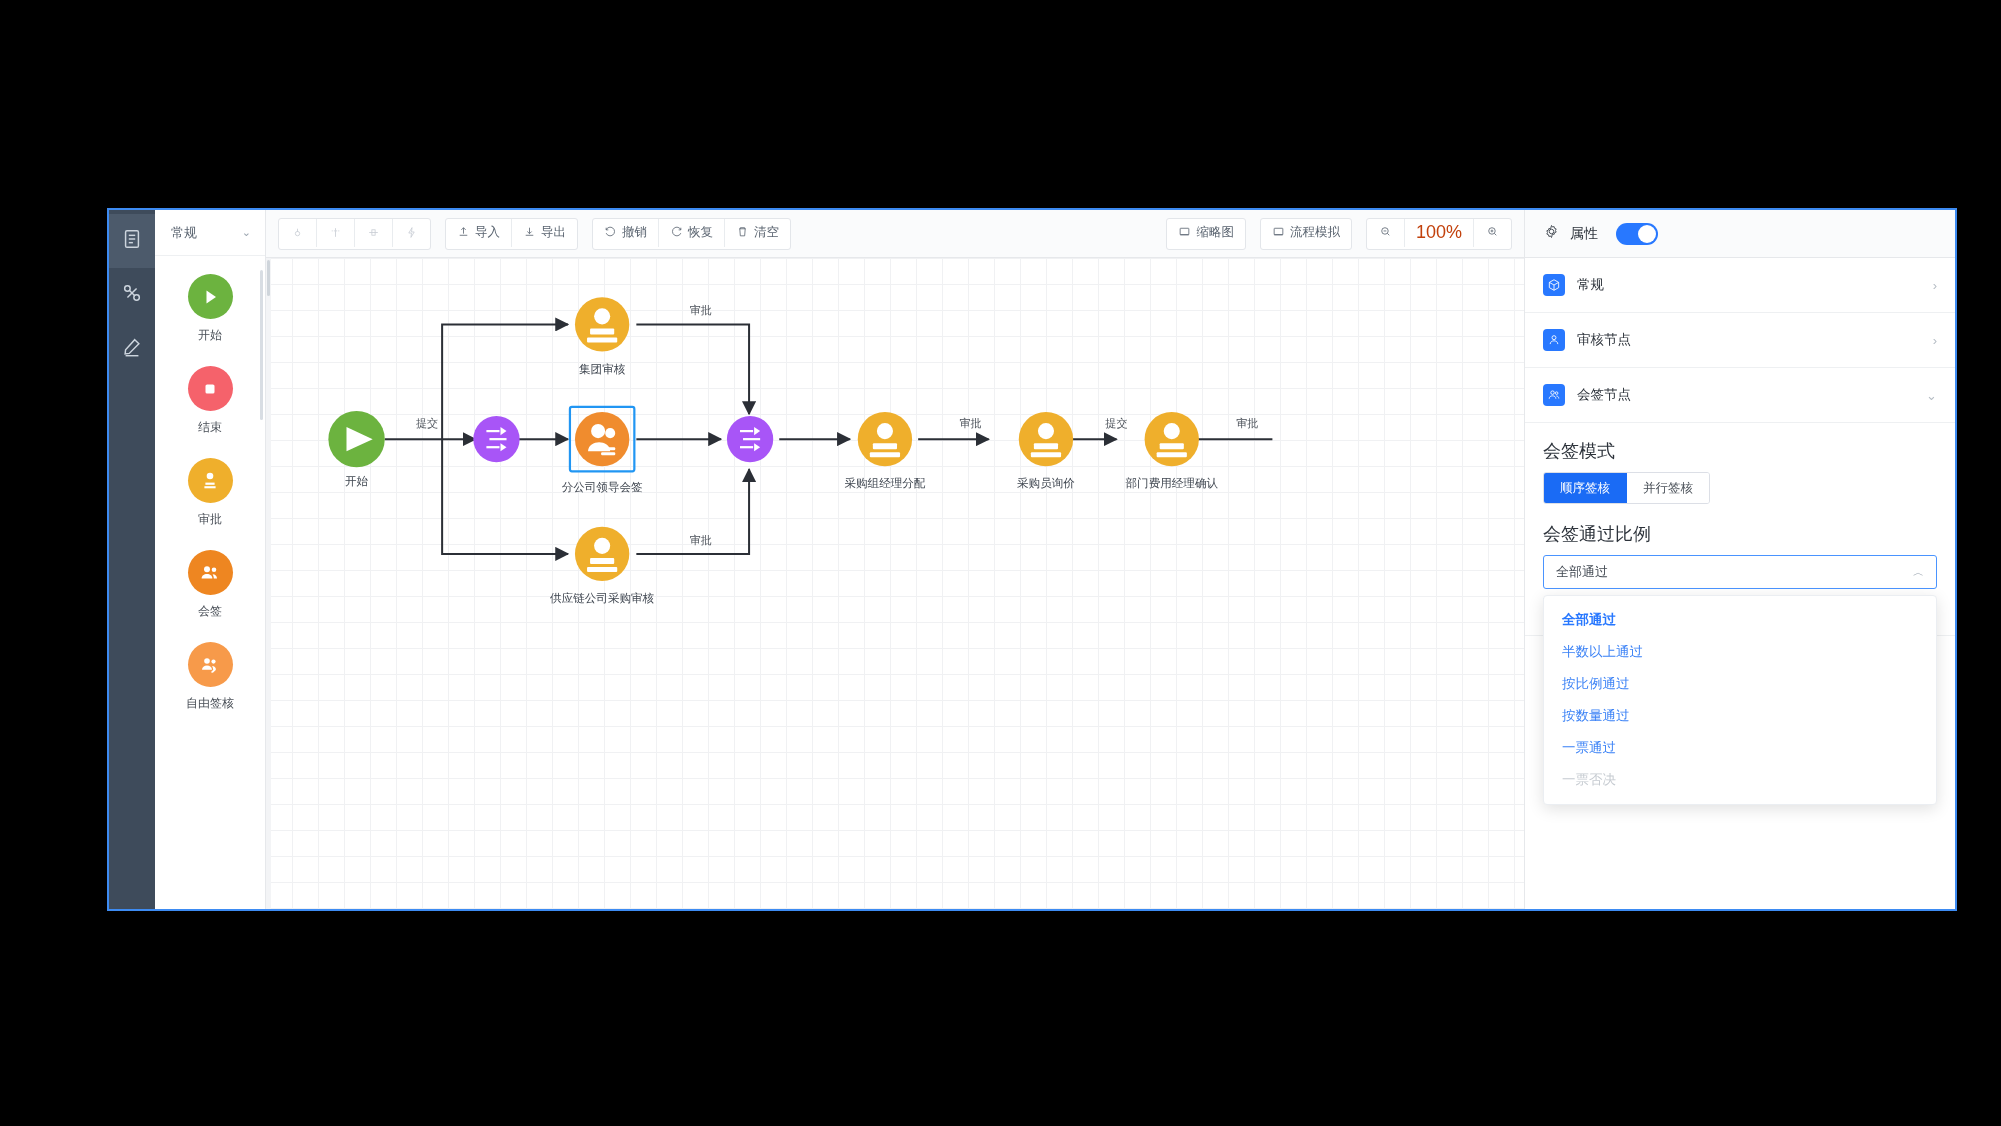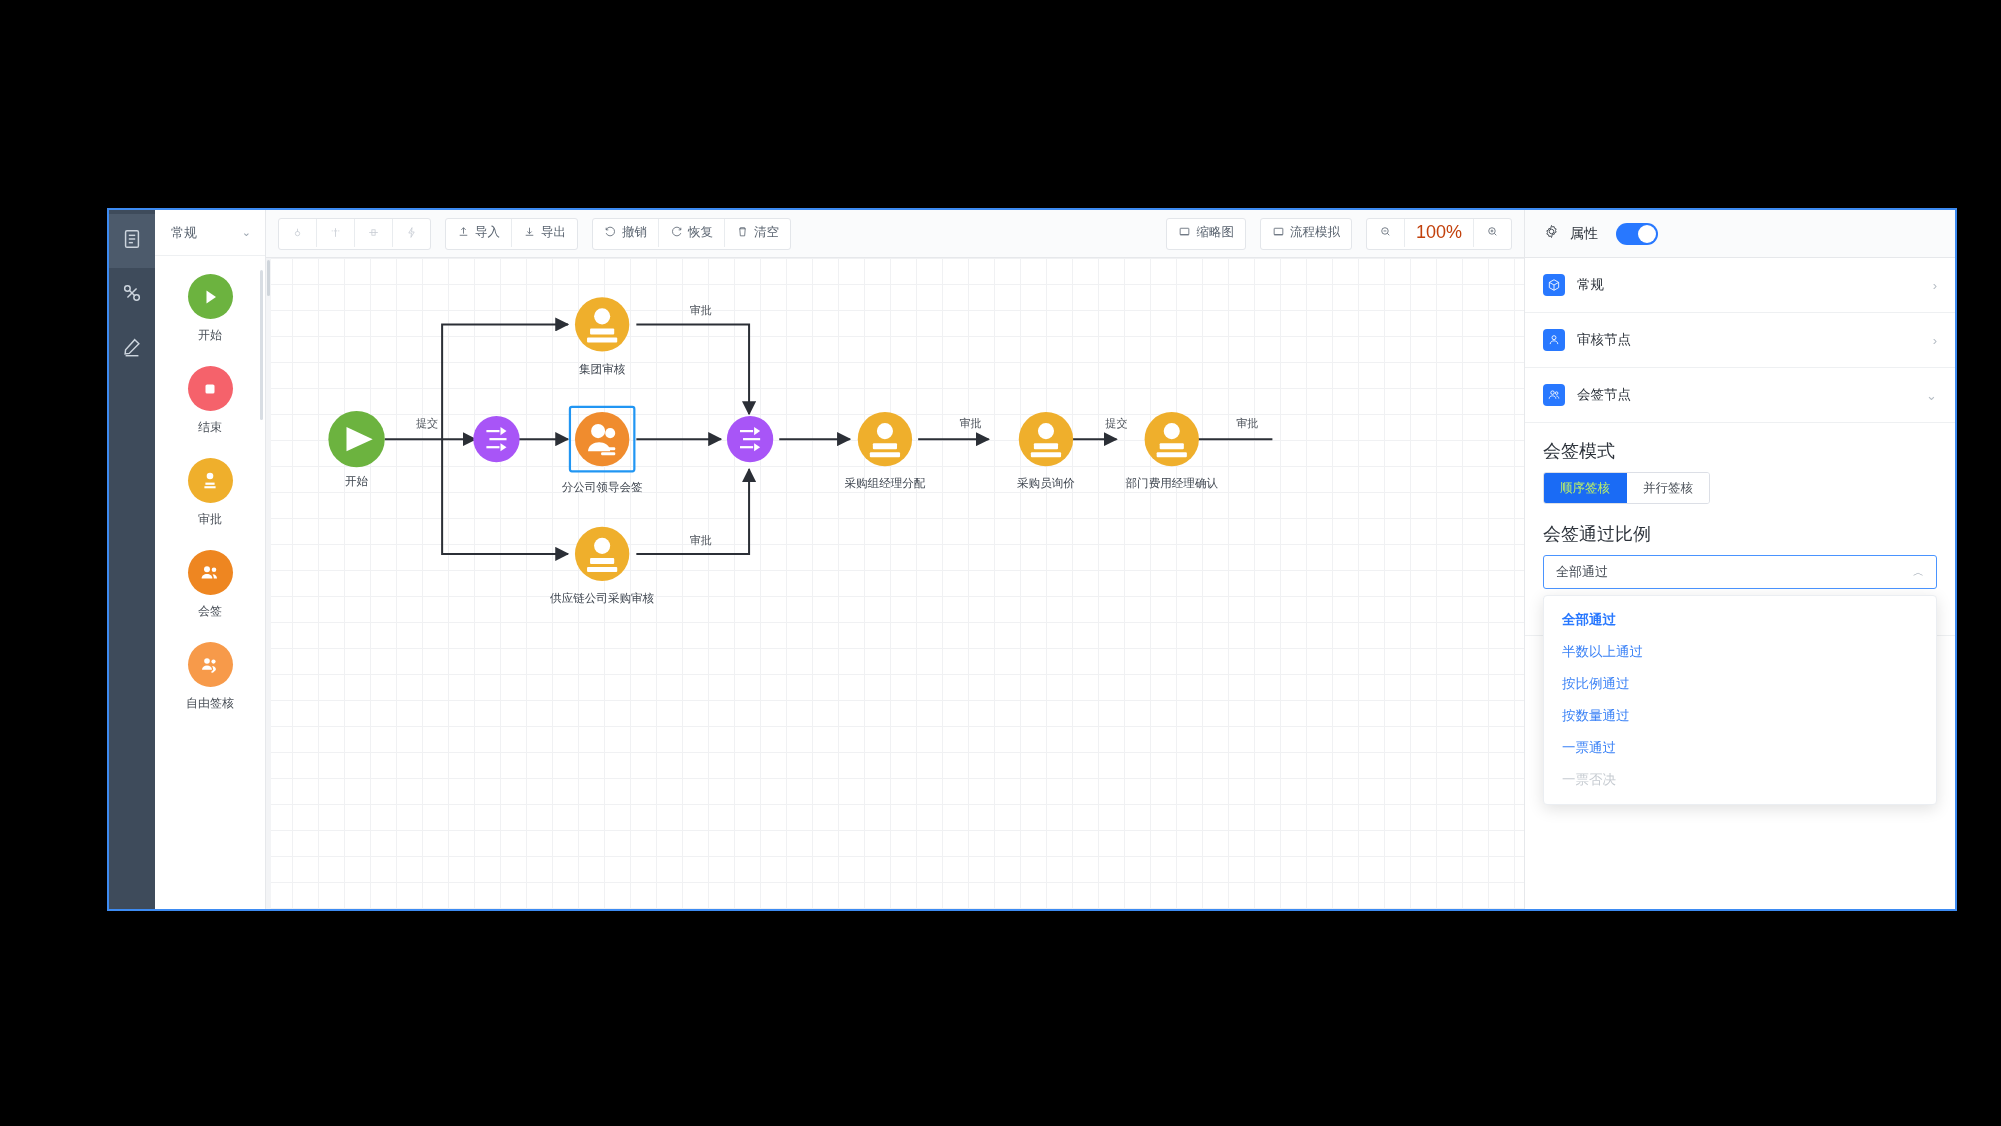--- a/index.html
+++ b/index.html
@@ -64,21 +64,21 @@
   .prow .sq{width:22px;height:22px;border-radius:4px;background:#2878ff;display:flex;align-items:center;justify-content:center;flex:0 0 22px;}
   .prow .sq svg{width:14px;height:14px;stroke:#fff;fill:none;stroke-width:1.5;}
   .prow .plabel{font-size:13.5px;color:#2d333b;margin-left:12px;flex:1;}
   .prow .arrow{color:#b6bdc5;font-size:13px;}
 
   .pbody{padding:16px 18px 0 18px;}
   .flabel{font-size:18px;color:#2d333b;margin-bottom:9px;}
   .segs{display:inline-flex;border:1px solid #dcdfe6;border-radius:3px;overflow:hidden;margin-bottom:18px;}
   .seg{padding:0 16px;height:30px;line-height:30px;font-size:12.5px;color:#4a5058;background:#fff;border-right:1px solid #dcdfe6;cursor:pointer;}
   .seg:last-child{border-right:none;}
-  .seg.on{background:#1a6bf5;color:#bef264;border-color:#1a6bf5;}
+  .seg.on{background:#1a6bf5;color:#ffffff;border-color:#1a6bf5;}
 
   .selwrap{position:relative;}
   .selbox{height:34px;border:1px solid #4a94ff;border-radius:3px;display:flex;align-items:center;padding:0 12px;box-sizing:border-box;cursor:pointer;background:#fff;}
   .selbox .val{font-size:13px;color:#444b54;flex:1;}
   .selbox .caret{color:#9aa4af;font-size:11px;}
 
   .dropdown{position:absolute;left:0;right:0;top:40px;background:#fff;border:1px solid #ebeef2;border-radius:4px;
     box-shadow:0 4px 16px rgba(0,0,0,.12);padding:8px 0;z-index:50;}
   .opt{height:32px;line-height:32px;padding:0 18px;font-size:13.5px;color:#3b82f6;cursor:pointer;}
   .opt.sel{color:#2878ff;font-weight:bold;}

